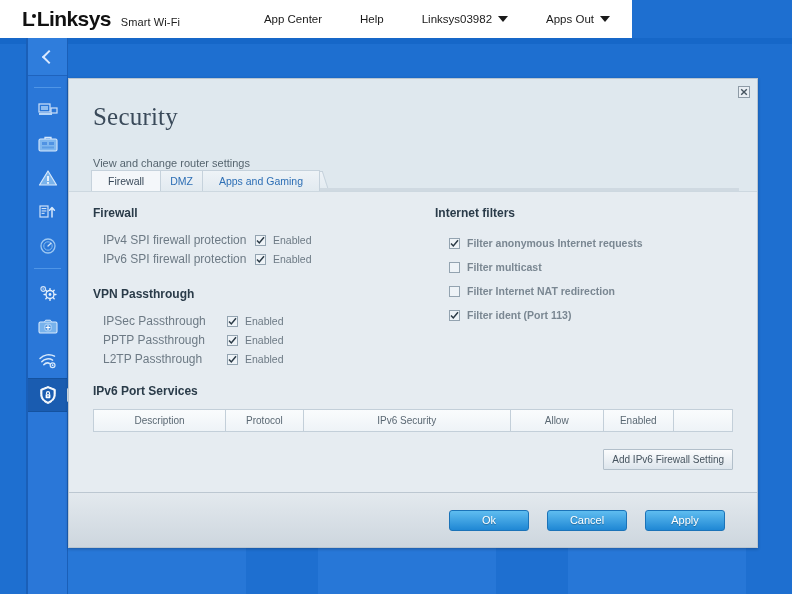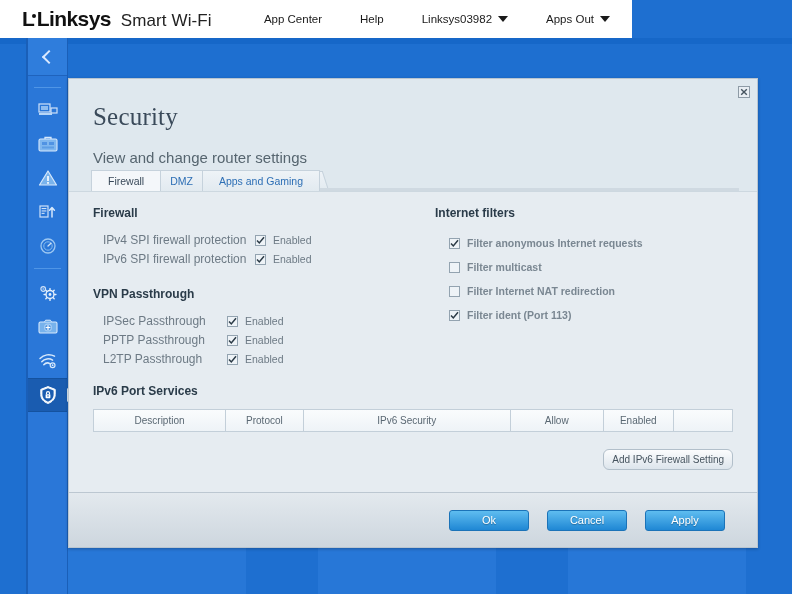--- a/index.html
+++ b/index.html
@@ -39,21 +39,21 @@
     font-size: 21px; font-weight: bold; color: #111;
     letter-spacing: -0.6px;
     font-family: "Liberation Sans", sans-serif;
   }
   .logo-dot {
     display: inline-block; width: 4px; height: 4px;
     background: #111; border-radius: 50%;
     position: relative; top: -8px; left: -1px;
   }
   .brand-sub {
-    font-size: 17px; color: #222; letter-spacing: .1px;
+    font-size: 11px; color: #222; letter-spacing: .1px;
   }
   #topnav {
     margin-left: auto; margin-right: 22px;
     display: flex; align-items: center; gap: 0;
   }
   .topnav-item {
     font-size: 11.5px; color: #1a1a1a;
     padding: 0 0; margin-left: 38px;
     display: flex; align-items: center; gap: 6px;
     cursor: default;
@@ -134,21 +134,21 @@
     background: #dfe8ee;
     padding: 24px 0 0 24px;
     height: 92px;
   }
   .panel-title {
     font-size: 25px; color: #3a4a5a; font-weight: normal;
     letter-spacing: .2px;
     font-family: Liberation Serif, serif;
   }
   .panel-sub {
-    font-size: 15px; color: #56656f; margin-top: 18px;
+    font-size: 11px; color: #56656f; margin-top: 26px;
   }
 
   
   .tabs-row {
     display: flex; align-items: flex-end;
     height: 20px; padding-left: 22px;
     background: #dfe8ee;
     position: relative;
   }
   .tabs-row::after {
@@ -252,21 +252,21 @@
 
   .add-row {
     display: flex; justify-content: flex-end; margin-top: 17px;
   }
   .btn-gray {
     font-size: 10px; color: #46545f;
     background: linear-gradient(#fbfcfd, #dde5ec);
     border: 1px solid #b2bfca;
     padding: 4px 8px;
     cursor: pointer;
-    border-radius: 6px;
+    border-radius: 1px;
   }
 
   
   .panel-foot {
     height: 55px;
     background: linear-gradient(#e3e9ee, #cdd6de);
     border-top: 1px solid #bcc7d1;
     display: flex; align-items: center; justify-content: flex-end;
     padding-right: 32px; gap: 18px;
   }

